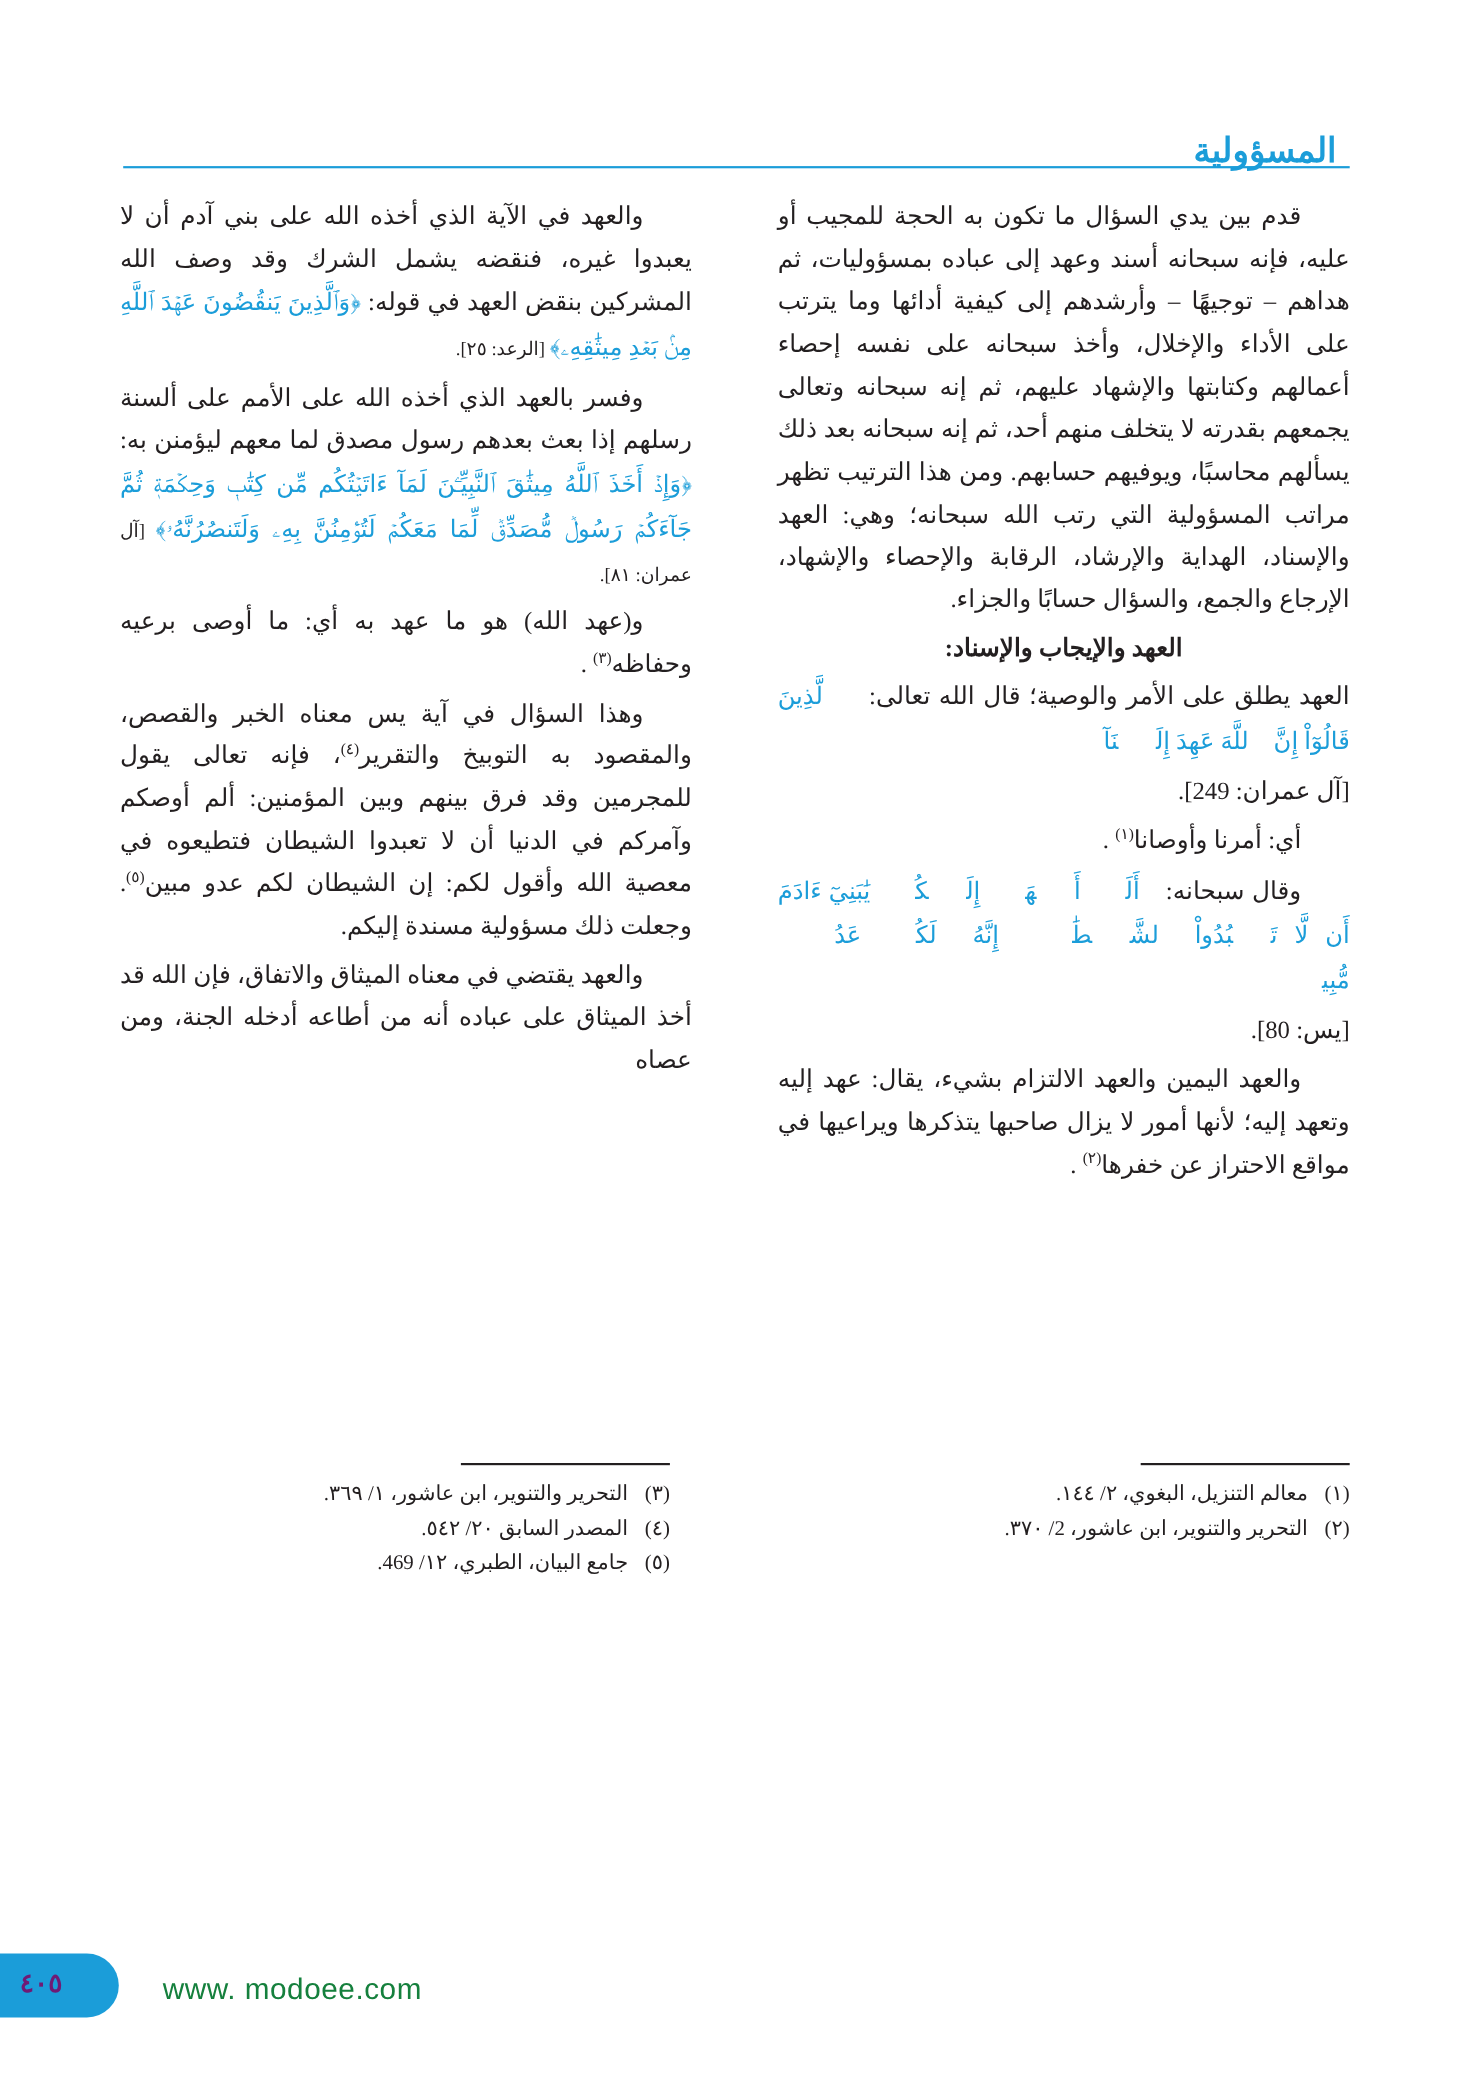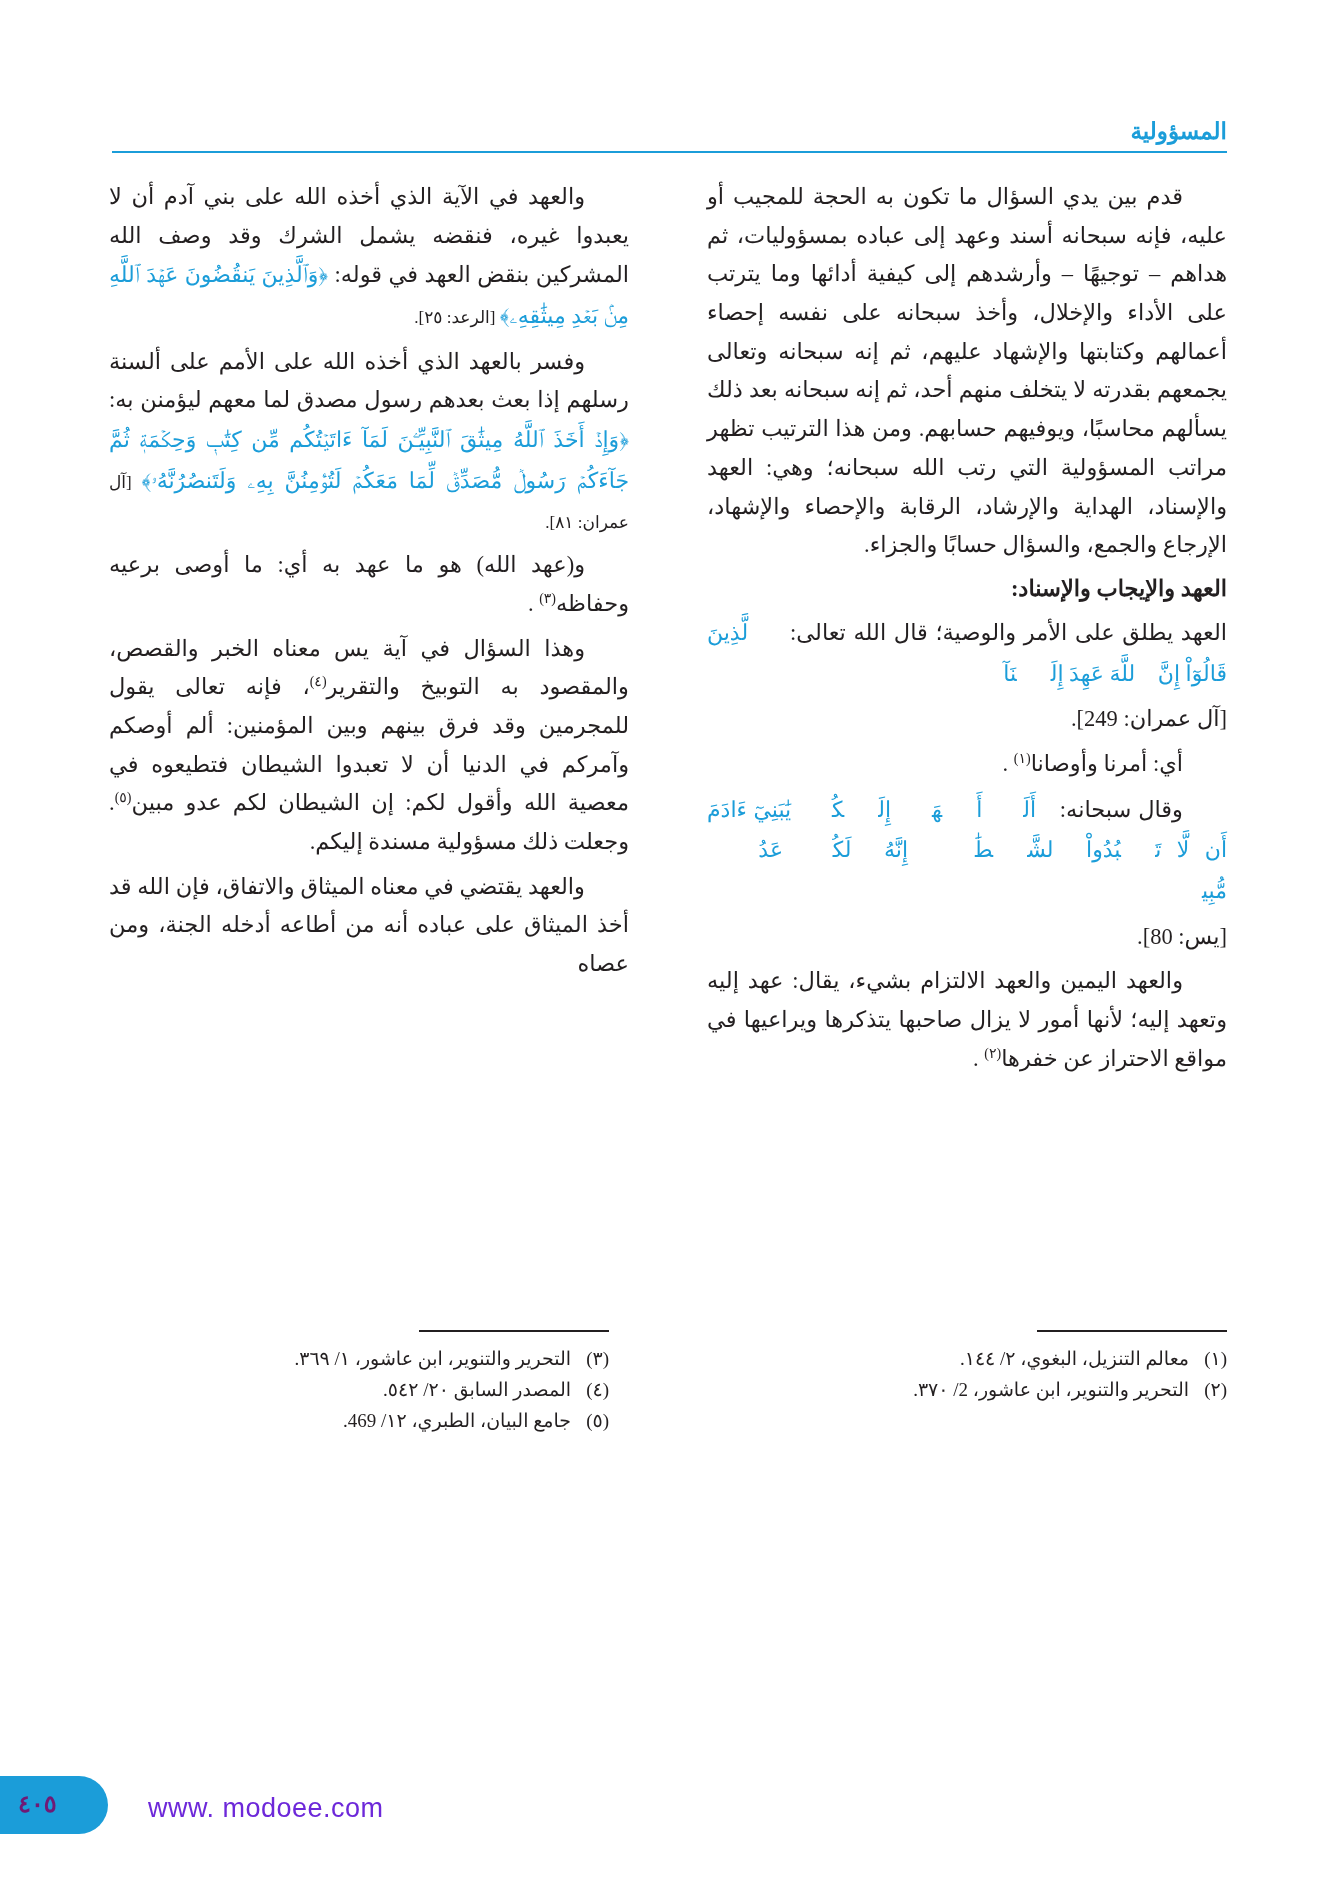--- a/index.html
+++ b/index.html
@@ -19,23 +19,23 @@
   
   .page-header {
     position: absolute;
     top: 118px;
     right: 112px;
     width: 1115px;
     height: 40px;
   }
   .header-title {
     position: absolute;
-    right: 0;
+    right: 12px;
     top: 0;
-    font-size: 23px;
+    font-size: 31px;
     color: #1b9dd9;
     font-weight: bold;
     letter-spacing: 0px;
   }
   .header-rule {
     position: absolute;
     right: 0;
     top: 33px;
     width: 100%;
     height: 2px;
@@ -67,21 +67,21 @@
     text-justify: inter-word;
   }
   p.body.indent {
     text-indent: 44px;
   }
   p.subhead {
     margin: 6px 0 6px 0;
     font-size: 22.5px;
     font-weight: bold;
     line-height: 1.6;
-    text-align: right;
+    text-align: center;
   }
   .quran {
     color: #1b9dd9;
     font-family: "Liberation Serif", "DejaVu Serif", serif;
     font-size: 22px;
     line-height: 1.85;
   }
   .ref {
     font-size: 17px;
   }
@@ -145,21 +145,21 @@
     font-size: 24px;
     color: #701a75;
     letter-spacing: 1px;
     font-weight: bold;
   }
   .site-url {
     position: absolute;
     left: 148px;
     bottom: 66px;
     font-size: 27px;
-    color: #6d28d9;
+    color: #15803d;
     font-family: "Liberation Sans", sans-serif;
     letter-spacing: 0.5px;
   }
 </style>
 </head>
 <body>
 
 <div class="page-header">
   <div class="header-title">المسؤولية</div>
   <div class="header-rule"></div>

